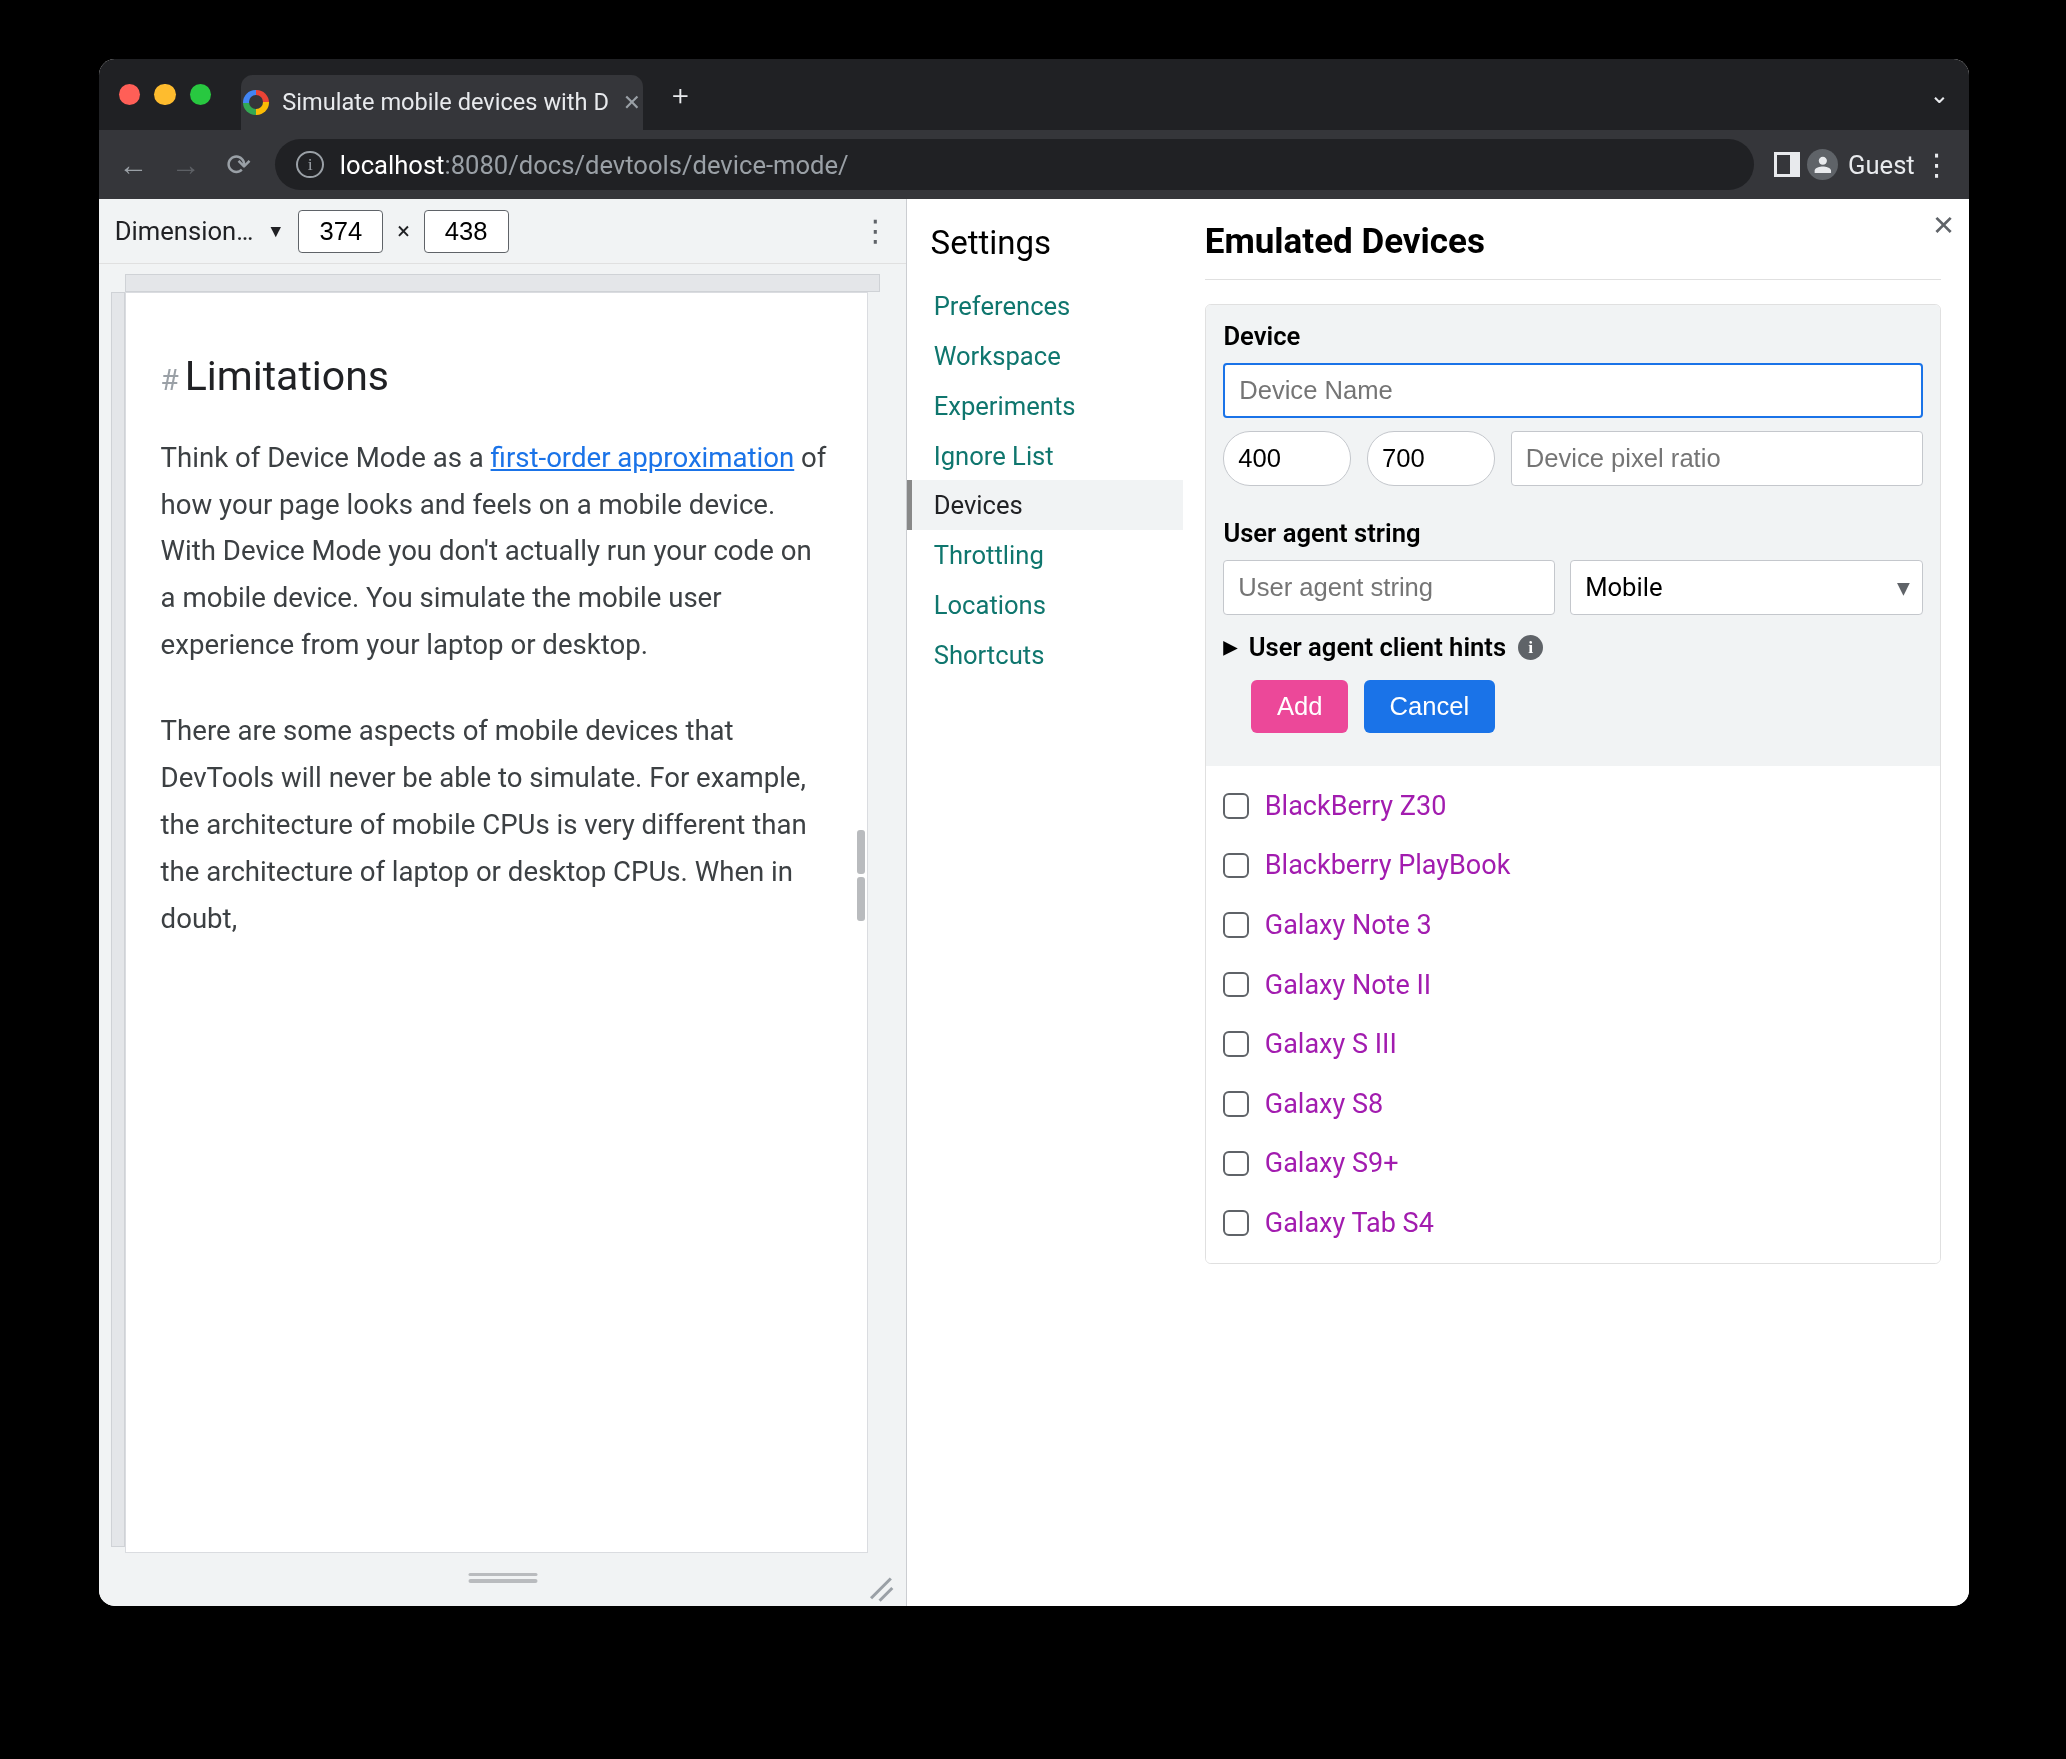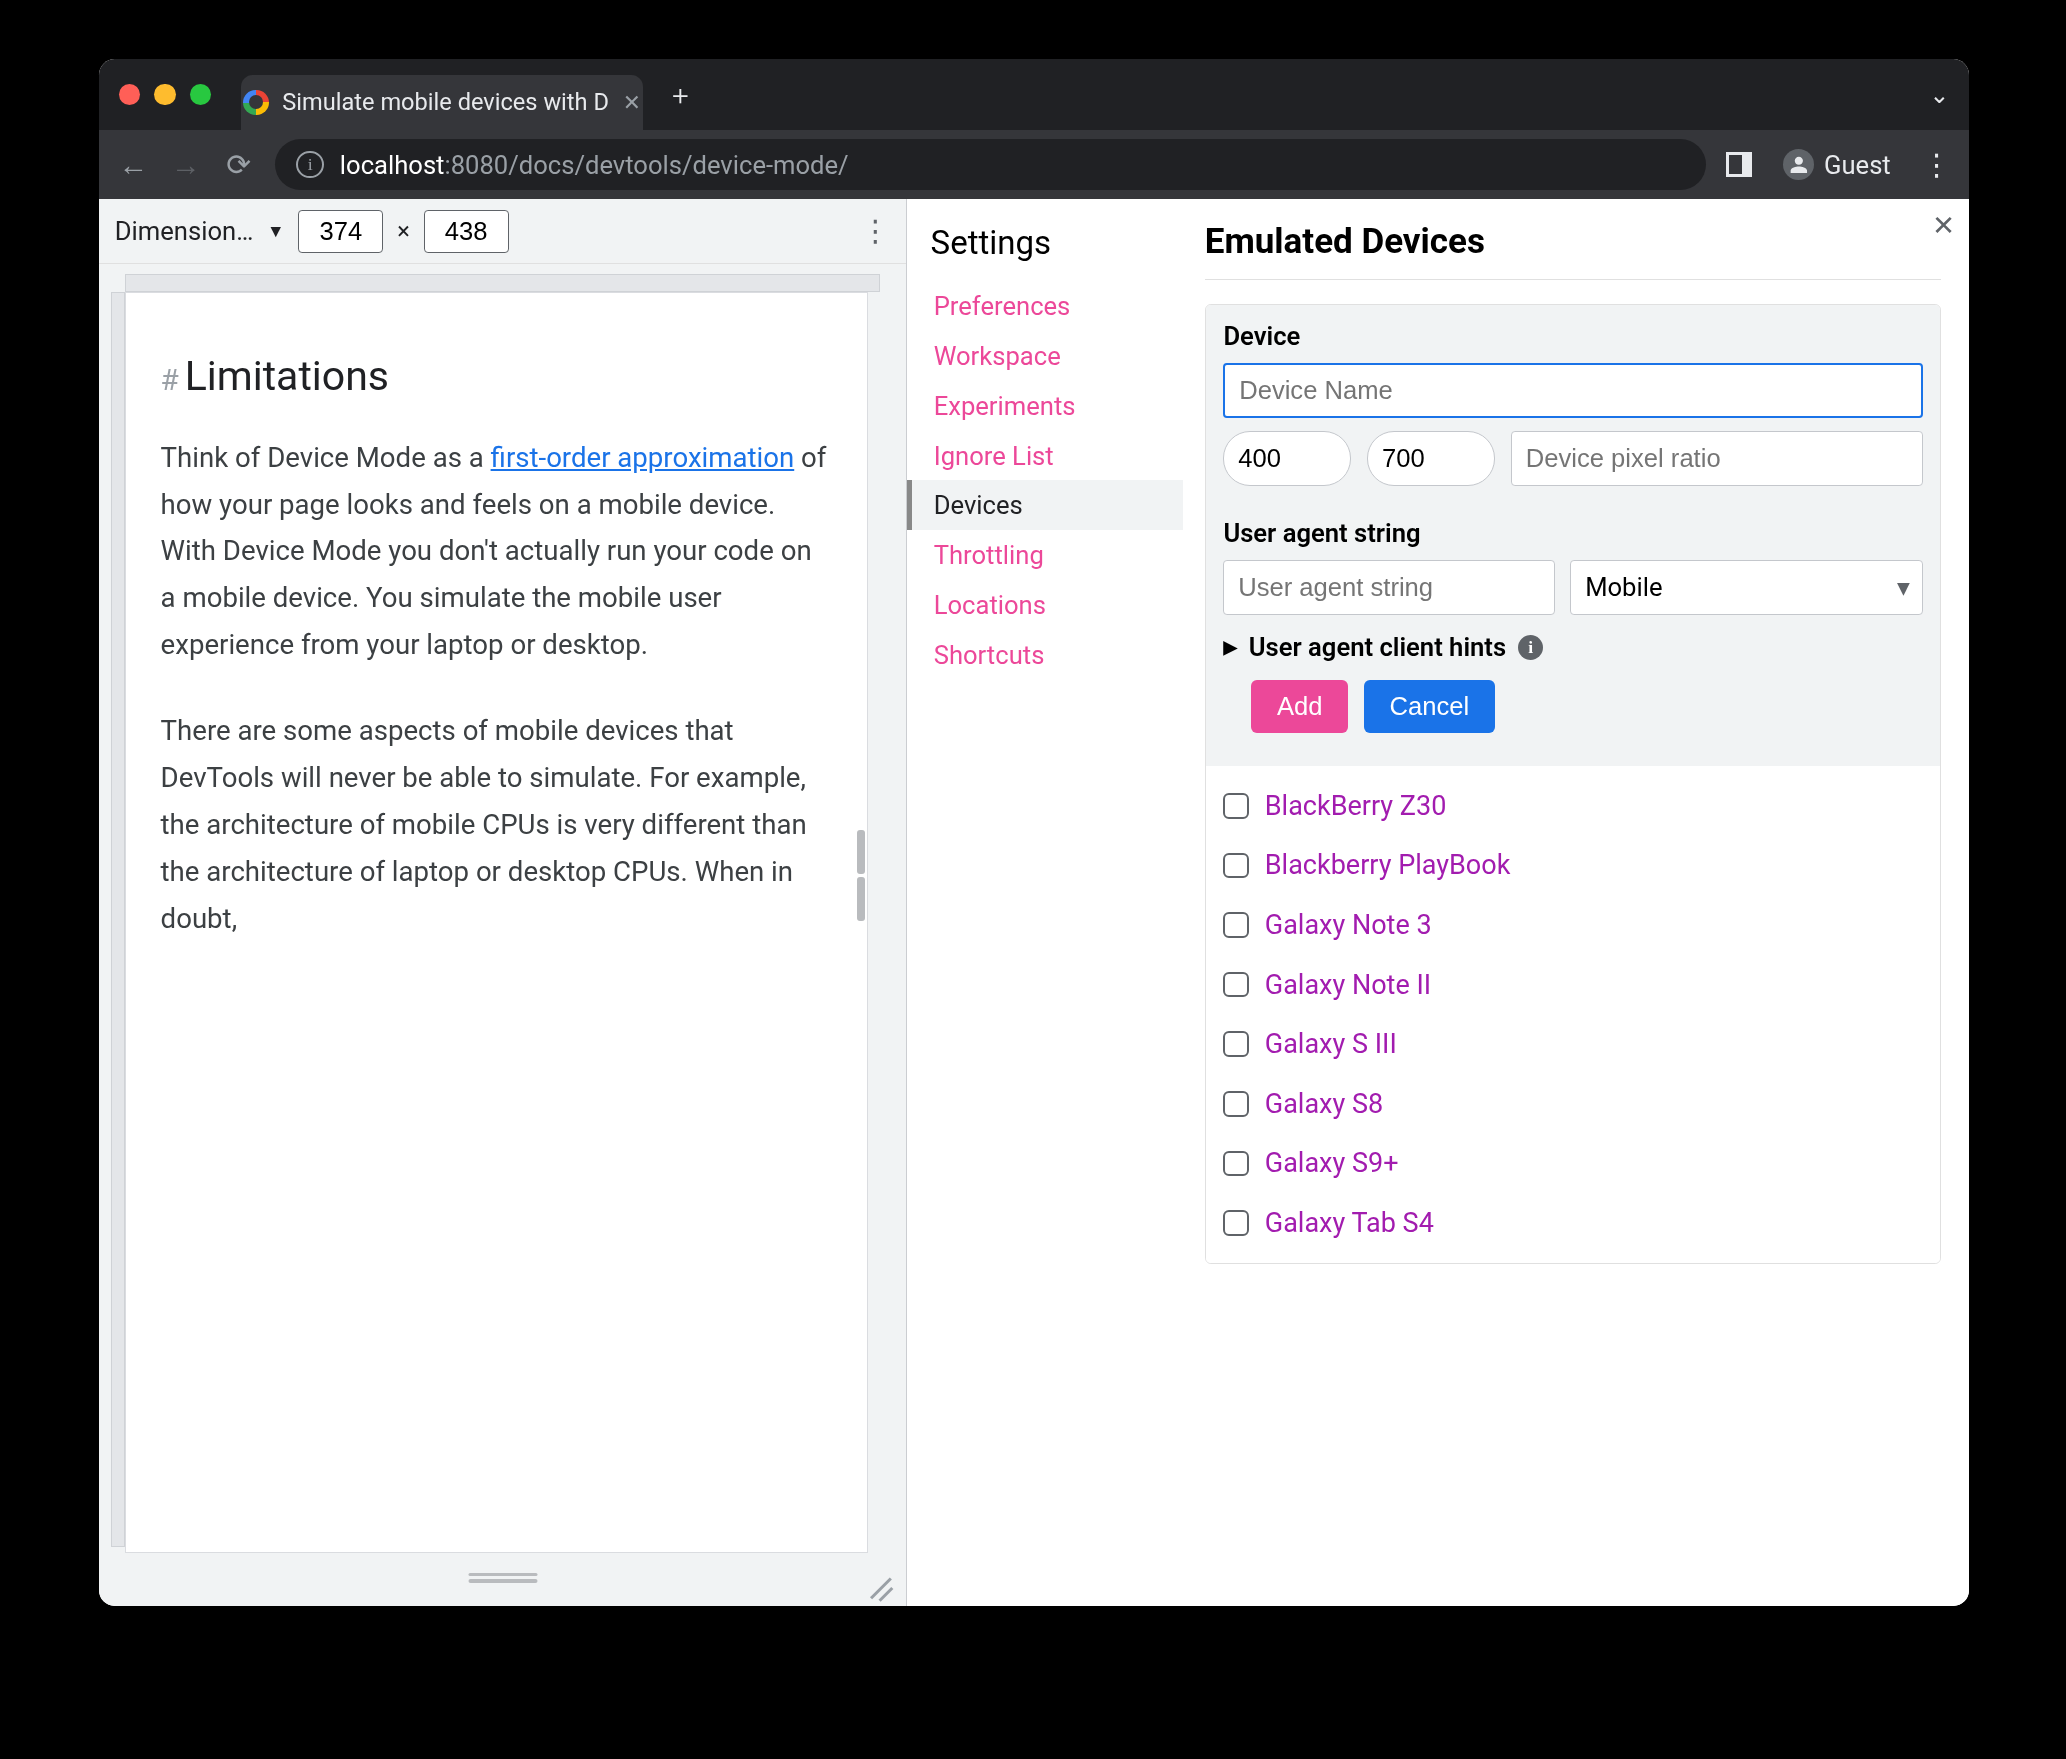--- a/index.html
+++ b/index.html
@@ -78,21 +78,21 @@
     display:flex;
     align-items:center;
     padding:0 21.7px;
     color:#e8eaed;
     font-size:25.6px;
     gap:15.8px;
   }
   .omnibox .info-icon{width:27.6px;height:27.6px;border:2px solid #9aa0a6;border-radius:50%;display:flex;align-items:center;justify-content:center;font-size:17.7px;color:#9aa0a6; font-family:serif;}
   .omnibox .host{color:#fff;}
   .omnibox .rest{color:#9aa0a6;}
-  .right-icons{display:flex;align-items:center;gap:31px;color:#e8eaed;font-size:25.6px;}
+  .right-icons{display:flex;align-items:center;gap:7px;color:#e8eaed;font-size:25.6px;}
   .square-icon{width:25.6px;height:25.6px;border:3px solid #e8eaed;position:relative;}
   .square-icon::after{content:"";position:absolute;right:-3px;top:-3px;bottom:-3px;width:9.9px;background:#e8eaed;}
   .guest-chip{display:flex;align-items:center;gap:9.9px;font-size:25.6px;color:#e8eaed;}
   .avatar{width:31.5px;height:31.5px;border-radius:50%;background:#5f6368;display:flex;align-items:center;justify-content:center;}
   .avatar svg{width:19.7px;height:19.7px;fill:#e8eaed;}
   .kebab{font-size:29.6px;cursor:pointer;}
   
   .content{
     flex:1;
     display:flex;
@@ -159,21 +159,21 @@
     min-width:0;
     background:#fff;
   }
   .settings-nav{
     width:276px;
     padding:23.6px 0 0 17.7px;
     border-right:0;
   }
   .settings-nav h1{font-size:33px;margin:0 0 19.7px 5.9px;font-weight:400;}
   .nav-item{
-    font-size:25.6px;color:#ec4899;padding:9.9px 9.9px 9.9px 9.9px;cursor:pointer;
+    font-size:25.6px;color:#0f766e;padding:9.9px 9.9px 9.9px 9.9px;cursor:pointer;
     border-left:5.9px solid transparent;margin-left:-17.7px;padding-left:21.7px;
   }
   .nav-item.active{background:#f1f3f4;border-left-color:#888;color:#202124;}
   .settings-main{
     flex:1;
     padding: 21.7px 27.6px 0 21.7px;
     position:relative;
     overflow:hidden;
   }
   .close-settings{position:absolute;top:9.9px;right:13.8px;font-size:27.6px;color:#5f6368;cursor:pointer;}

